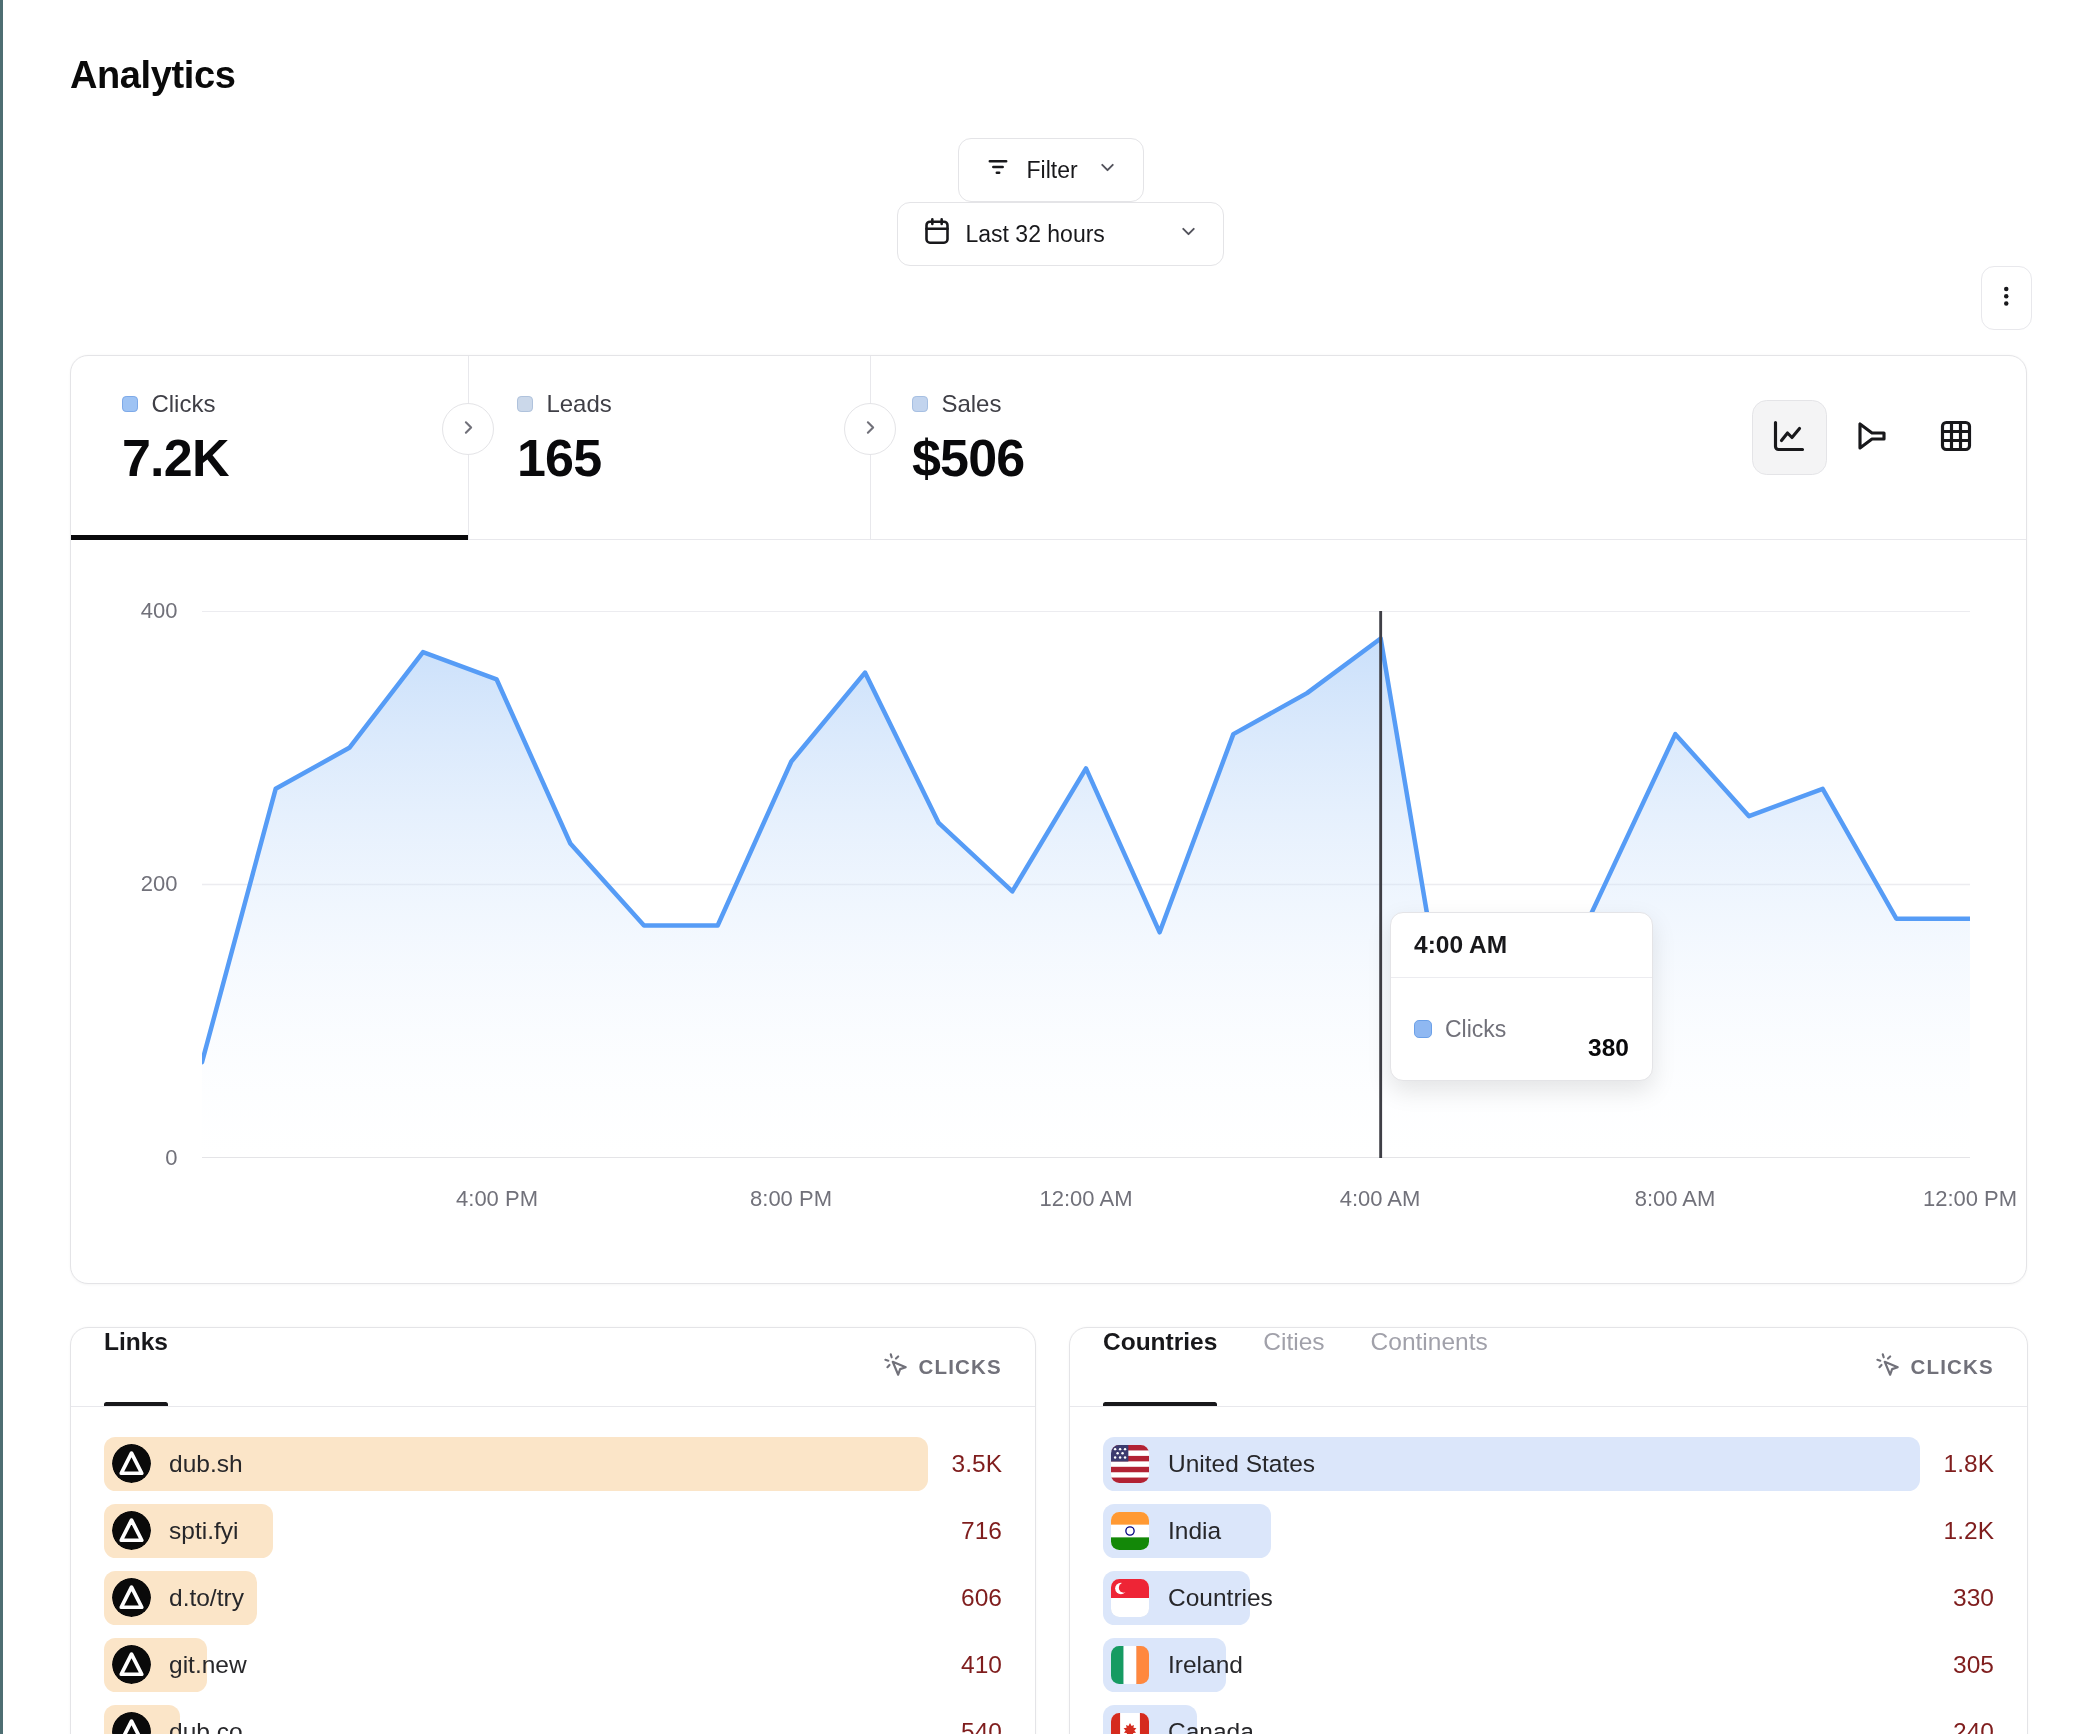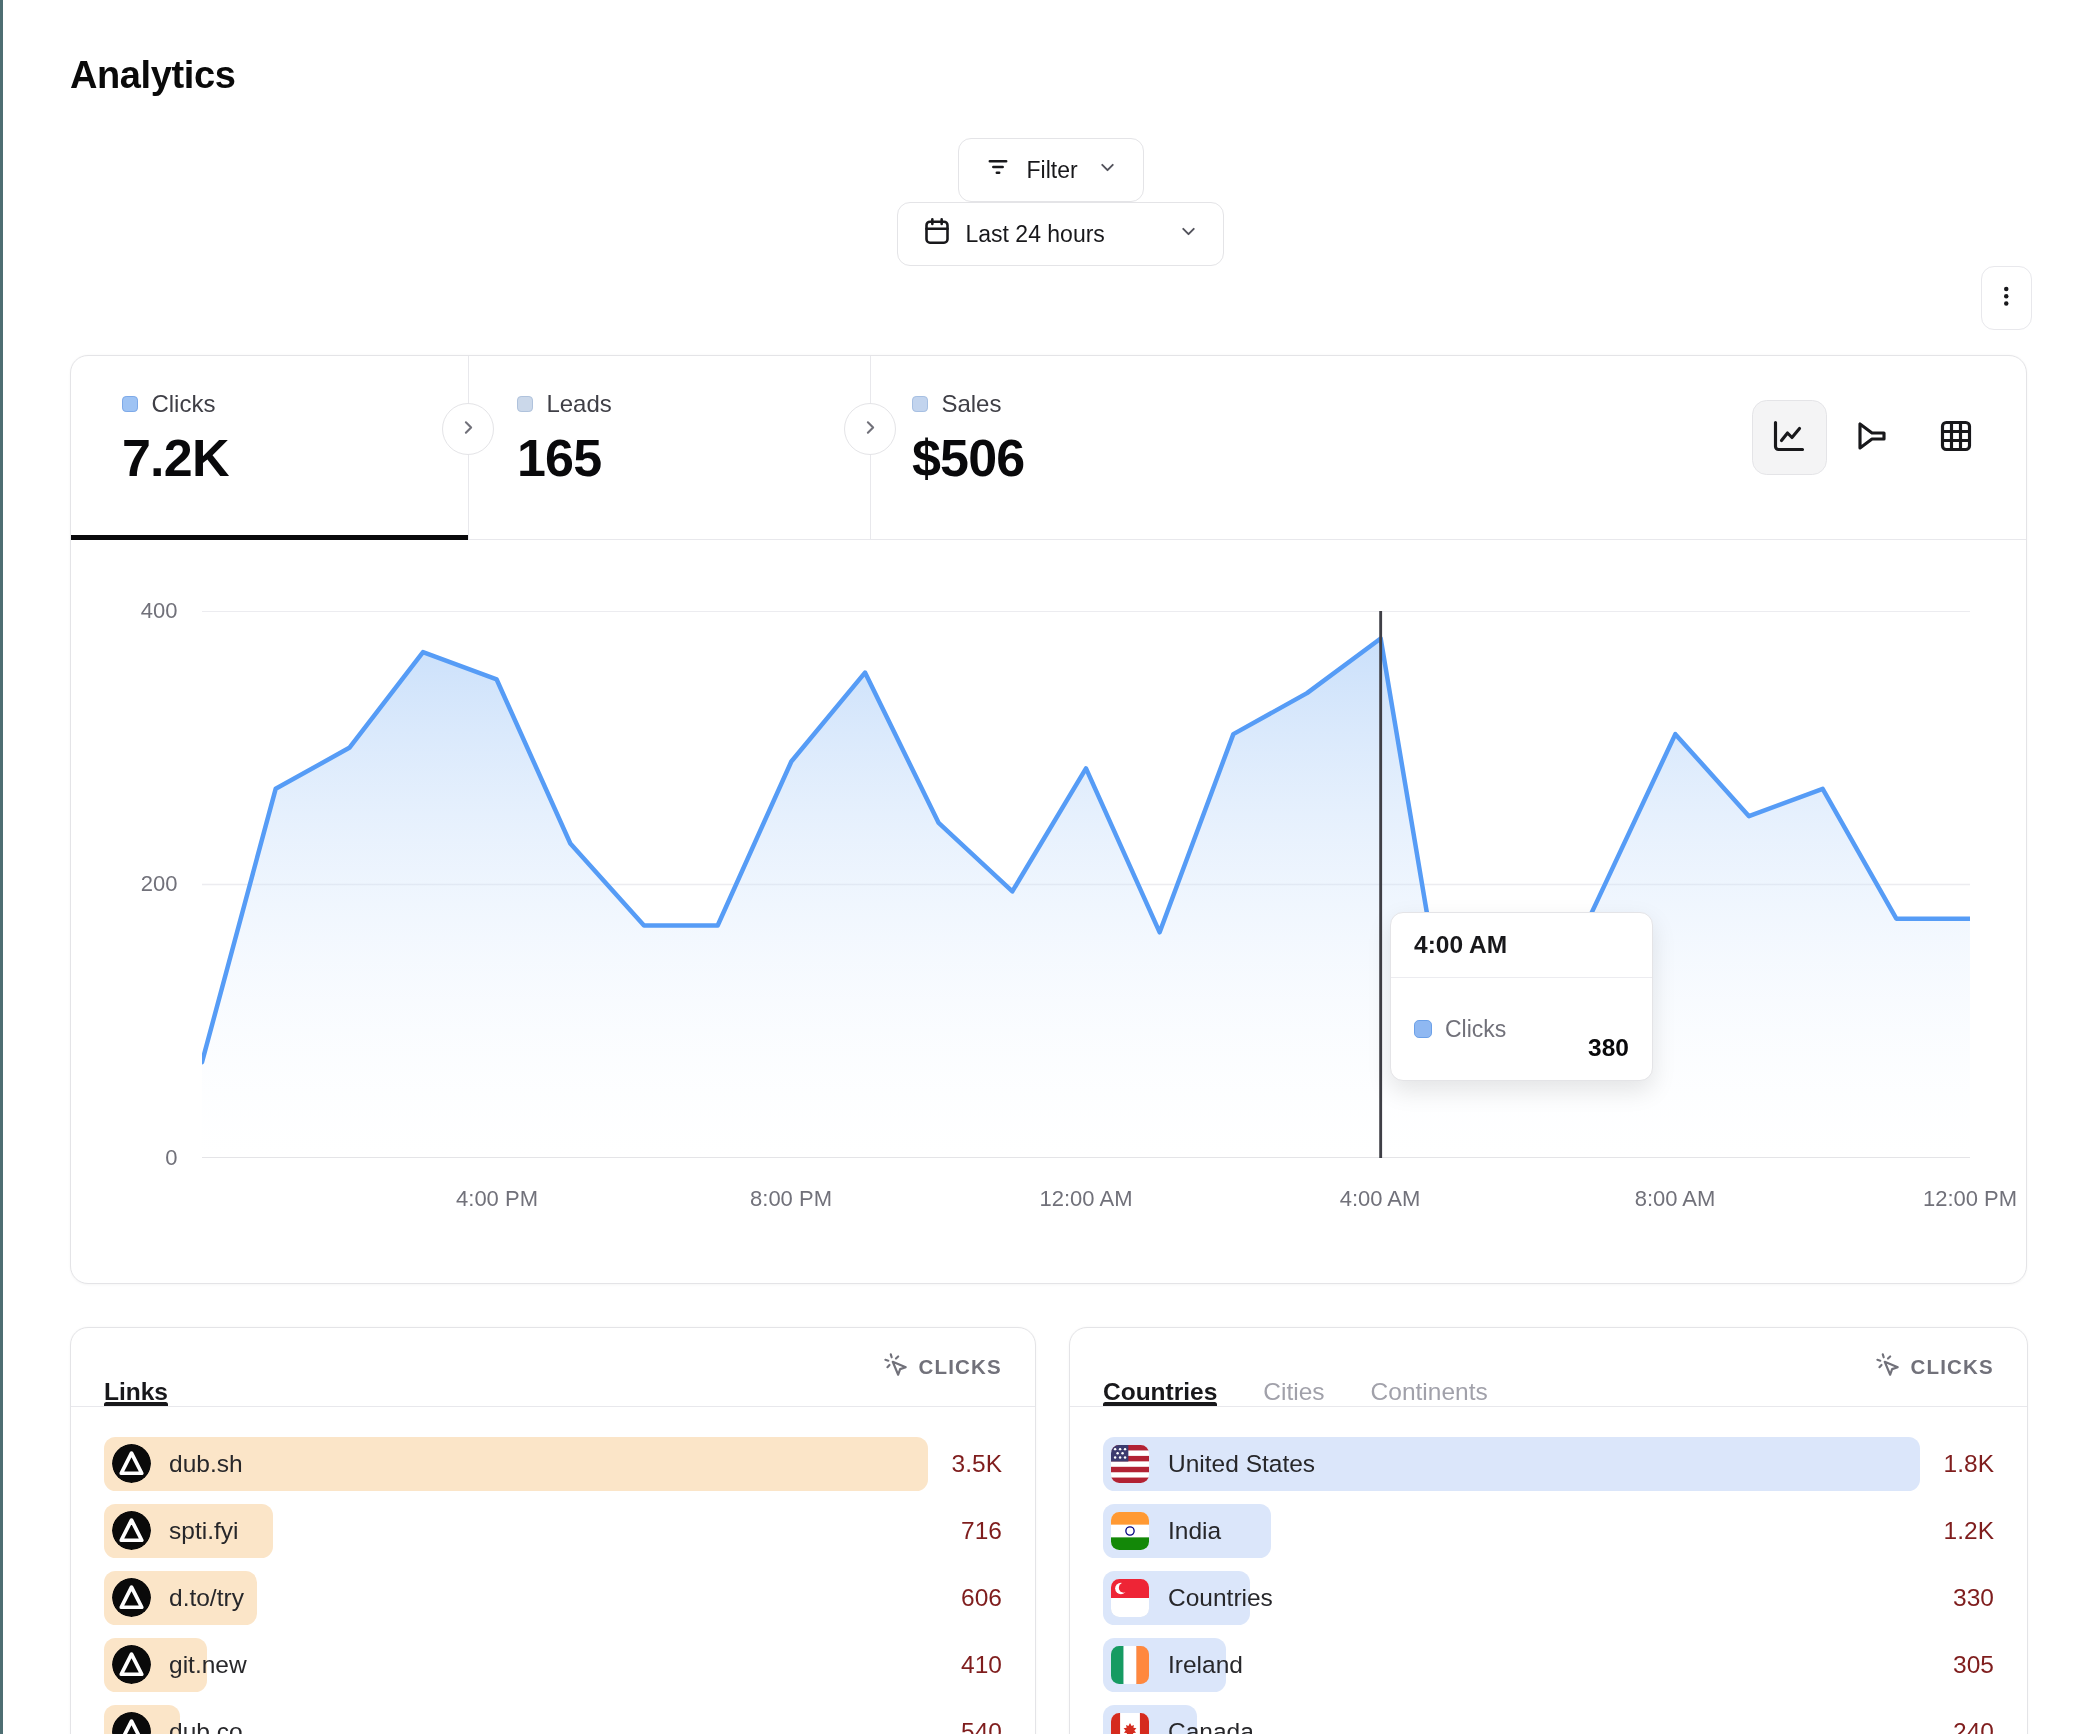--- a/index.html
+++ b/index.html
@@ -85,21 +85,21 @@
   .tooltip-series { font-size:23px; color:#71717a; }
   .tooltip-value { margin-left:auto; font-size:24.5px; font-weight:700; color:#09090b;margin-top:38px; }
 
   
   .bottom-grid { margin-top:43px; display:flex; gap:33px; }
   .panel { width:966px; height:458px; position:relative; overflow:hidden; }
   .panel.right { width:959px; }
   .panel-head { height:79px; padding:0 33px; display:flex; align-items:center;
     border-bottom:1.2px solid #e8e8ec; }
   .panel-tabs { display:flex; gap:46px; height:100%; }
-  .panel-tab { position:relative; display:flex; align-items:flex-end; font-size:24.5px;
+  .panel-tab { position:relative; display:flex; align-items:flex-start; font-size:24.5px;
     color:#a1a1aa; font-weight:500; cursor:pointer; }
   .panel-tab.active { color:#18181b; font-weight:600; }
   .panel-tab.active::after { content:""; position:absolute; left:0; right:0; bottom:0; height:4.1px;
     background:#18181b; border-radius:2.5px 2.5px 0 0; }
   .metric { margin-left:auto; display:flex; align-items:center; gap:9.8px;
     font-size:20.5px; font-weight:600; letter-spacing:1.2px; color:#71717a; cursor:pointer; }
 
   .rows { padding:29.5px 33px 0 33px; }
   .row { position:relative; height:54px; margin-bottom:13px; cursor:pointer; }
   .bar { position:absolute; left:0; top:0; height:54px; border-radius:11.5px; }
@@ -140,21 +140,21 @@
     </button>
 
     <button class="btn date">
       <span>
         <svg width="28" height="28" viewBox="0 0 24 24" fill="none" stroke="#18181b" stroke-width="2.2" stroke-linecap="round" stroke-linejoin="round">
             <path d="M8 2v4M16 2v4"></path>
             <rect x="3" y="4" width="18" height="18" rx="3"></rect>
             <path d="M3 10h18"></path>
           </svg>
       </span>
-      <span>Last 24 hours</span>
+      <span>Last 32 hours</span>
       <span class="chev">
         <svg width="21" height="21" viewBox="0 0 24 24" fill="none" stroke="#52525b" stroke-width="2.2" stroke-linecap="round" stroke-linejoin="round">
             <path d="m6 9 6 6 6-6"></path>
           </svg>
       </span>
     </button>
 
     <button class="kebab-btn">
       <span>
         <svg width="24.5" height="24.5" viewBox="0 0 24 24" fill="#18181b">

